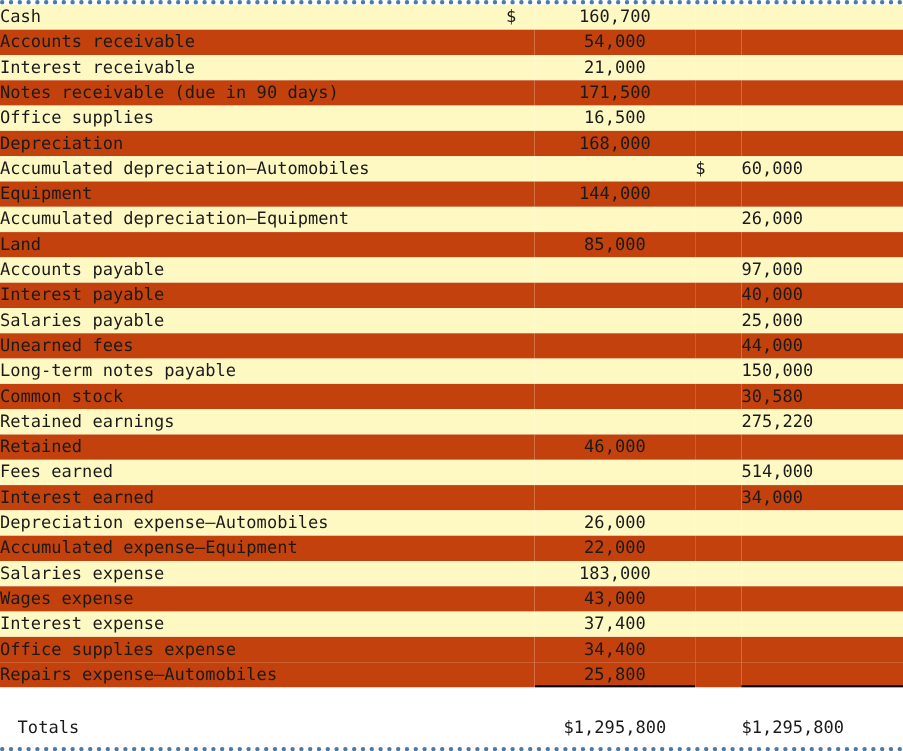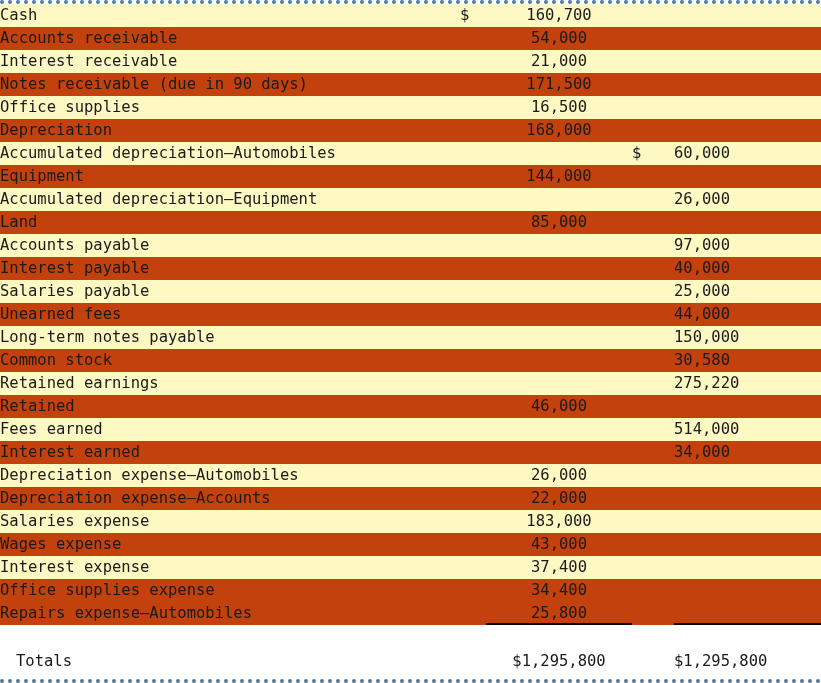--- a/index.html
+++ b/index.html
@@ -223,21 +223,21 @@
           <td class="cell-credit">34,000</td>
         </tr>
         <tr class="row-odd">
           <td class="cell-account">Depreciation expense—Automobiles</td>
           <td class="cell-dsym"></td>
           <td class="cell-debit">26,000</td>
           <td class="cell-csym"></td>
           <td class="cell-credit empty"></td>
         </tr>
         <tr class="row-even">
-          <td class="cell-account">Depreciation expense—Accounts</td>
+          <td class="cell-account">Accumulated expense—Equipment</td>
           <td class="cell-dsym"></td>
           <td class="cell-debit">22,000</td>
           <td class="cell-csym"></td>
           <td class="cell-credit empty"></td>
         </tr>
         <tr class="row-odd">
           <td class="cell-account">Salaries expense</td>
           <td class="cell-dsym"></td>
           <td class="cell-debit">183,000</td>
           <td class="cell-csym"></td>

